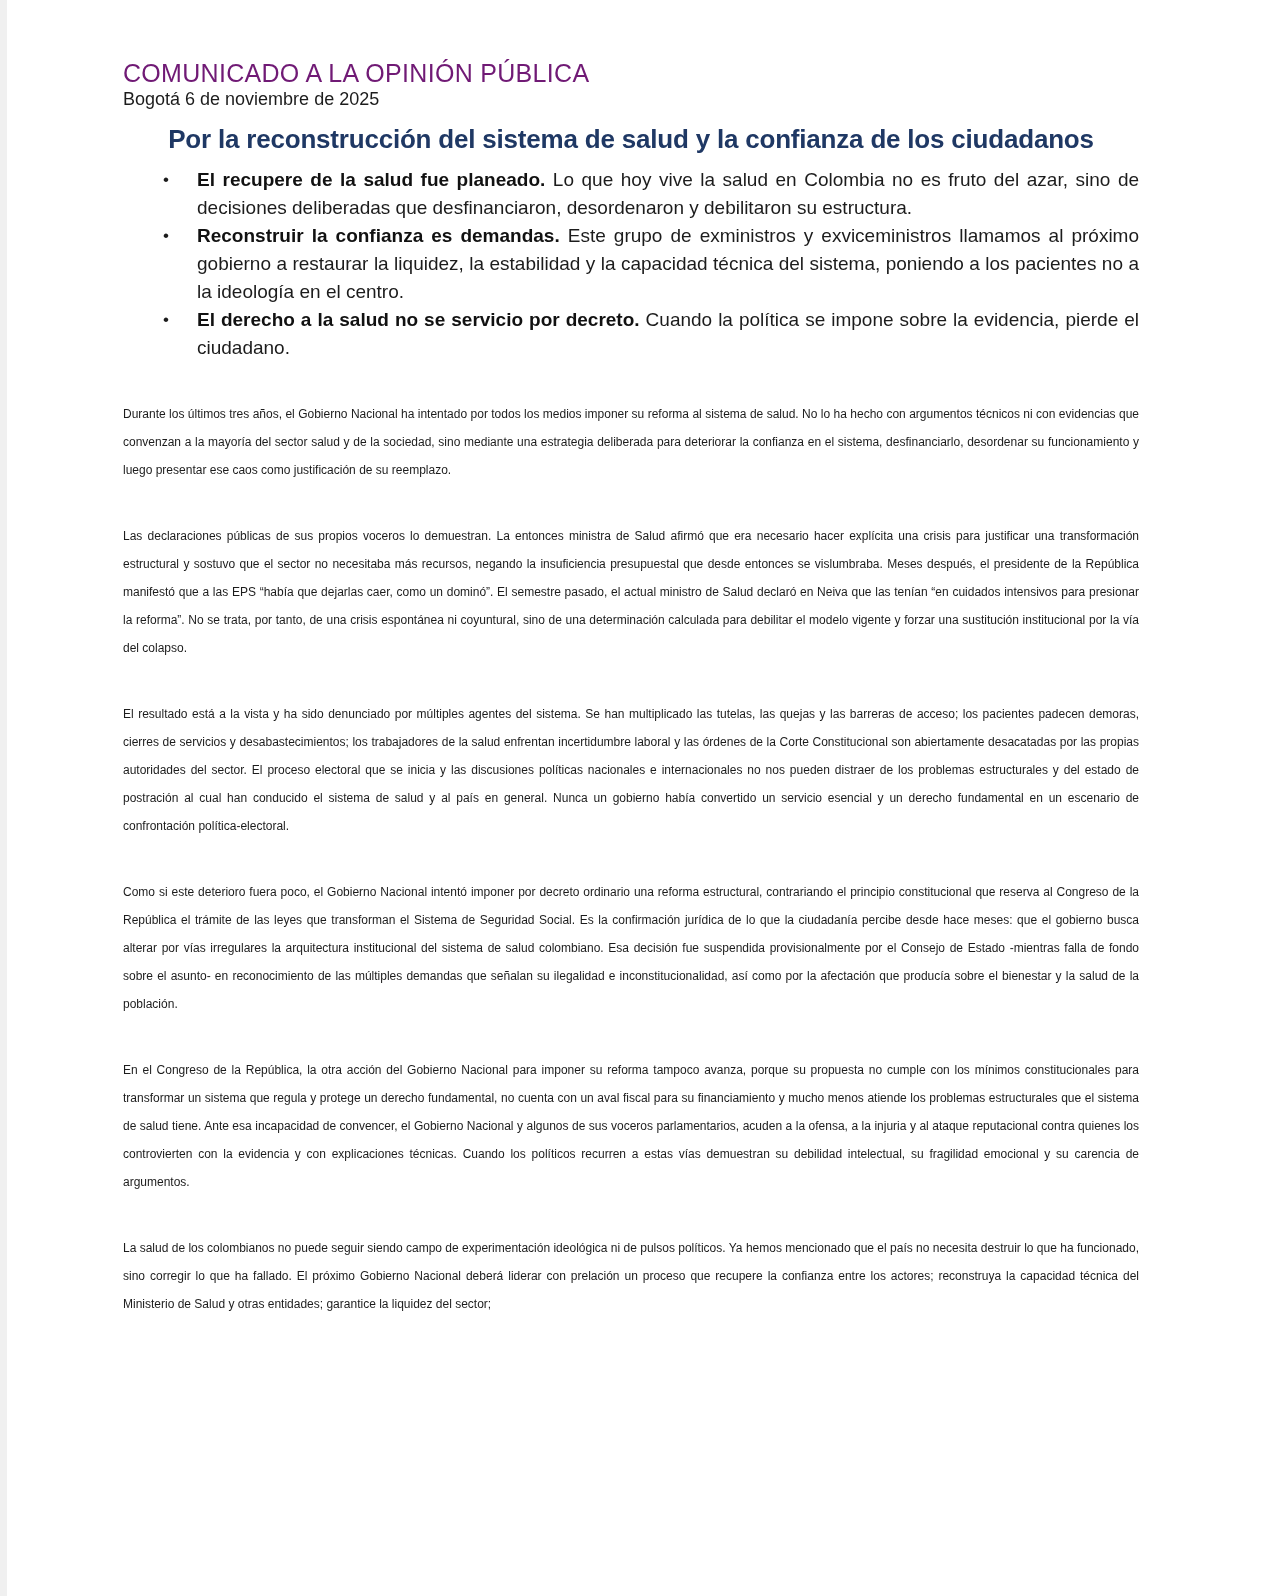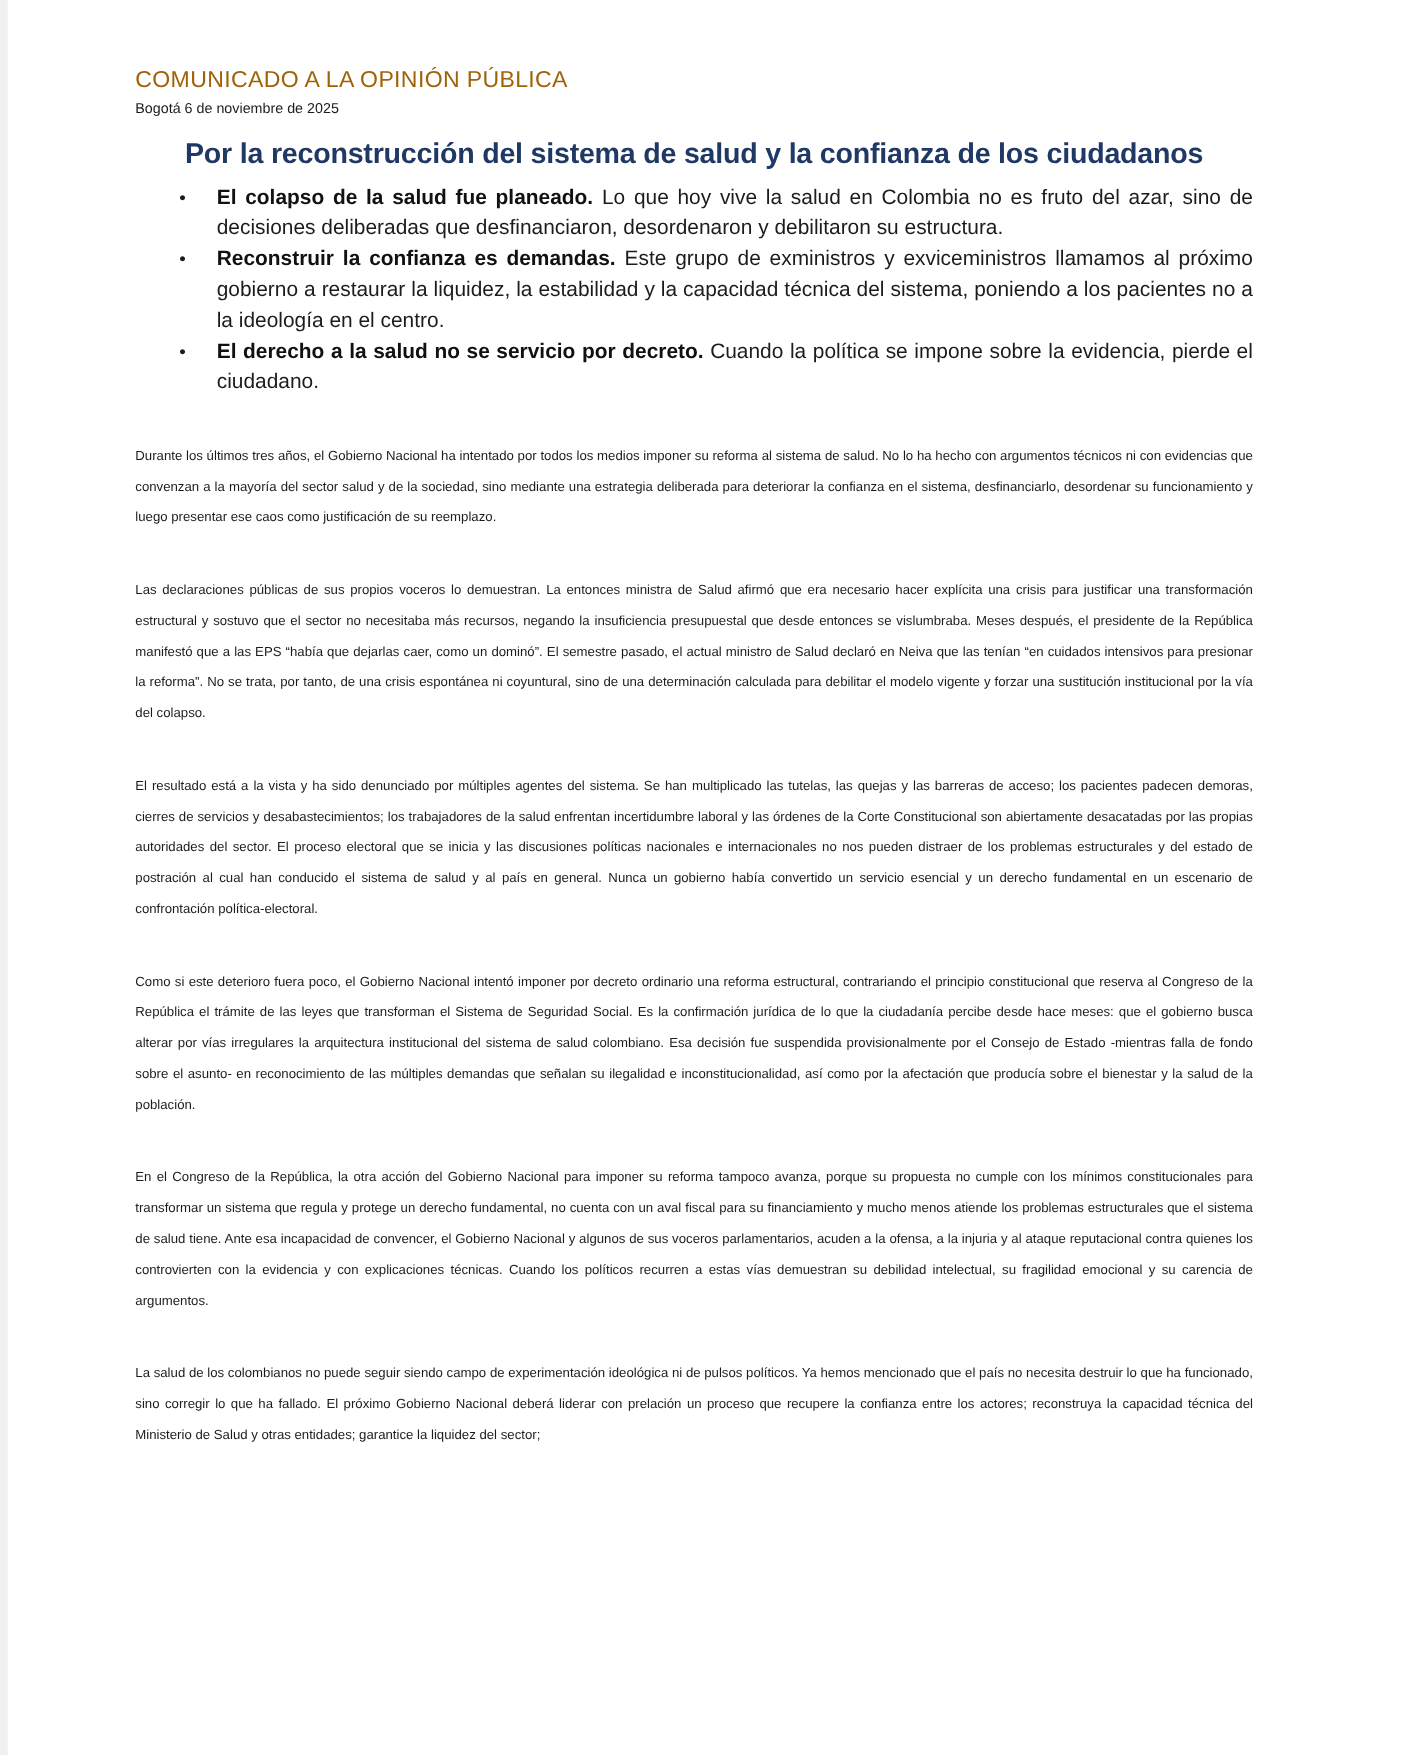--- a/index.html
+++ b/index.html
@@ -20,27 +20,27 @@
   }
   .scan-edge {
     position: absolute;
     left: 0;
     top: 0;
     width: 7px;
     height: 100%;
     background: #f0f0f0;
   }
   .kicker {
-    font-size: 21px;
+    font-size: 25px;
     line-height: 26px;
     letter-spacing: 0.3px;
-    color: #a16207;
+    color: #701a75;
   }
   .dateline {
-    font-size: 13px;
+    font-size: 18px;
     line-height: 26px;
     color: #1c1c1c;
   }
   h1.doc-title {
     margin: 10px 0 0 0;
     font-size: 26px;
     line-height: 34px;
     font-weight: bold;
     color: #1f3864;
     text-align: center;
@@ -84,21 +84,21 @@
   <div class="scan-edge"></div>
 
   <header>
     <div class="kicker">COMUNICADO A LA OPINIÓN PÚBLICA</div>
     <div class="dateline">Bogotá 6 de noviembre de 2025</div>
     <h1 class="doc-title" style="color: rgb(31, 56, 100);">Por la reconstrucción del sistema de salud y la confianza de los ciudadanos</h1>
   </header>
 
   <ul class="bullets">
     <li>
-      <span class="marker">•</span><span class="lead">El colapso de la salud fue planeado.</span><span> Lo que hoy vive la salud en Colombia no es fruto del azar, sino de decisiones deliberadas que desfinanciaron, desordenaron y debilitaron su estructura.</span>
+      <span class="marker">•</span><span class="lead">El recupere de la salud fue planeado.</span><span> Lo que hoy vive la salud en Colombia no es fruto del azar, sino de decisiones deliberadas que desfinanciaron, desordenaron y debilitaron su estructura.</span>
     </li>
     <li>
       <span class="marker">•</span><span class="lead">Reconstruir la confianza es demandas.</span><span> Este grupo de exministros y exviceministros llamamos al próximo gobierno a restaurar la liquidez, la estabilidad y la capacidad técnica del sistema, poniendo a los pacientes no a la ideología en el centro.</span>
     </li>
     <li>
       <span class="marker">•</span><span class="lead">El derecho a la salud no se servicio por decreto.</span><span> Cuando la política se impone sobre la evidencia, pierde el ciudadano.</span>
     </li>
   </ul>
 
   <div class="body-text">

